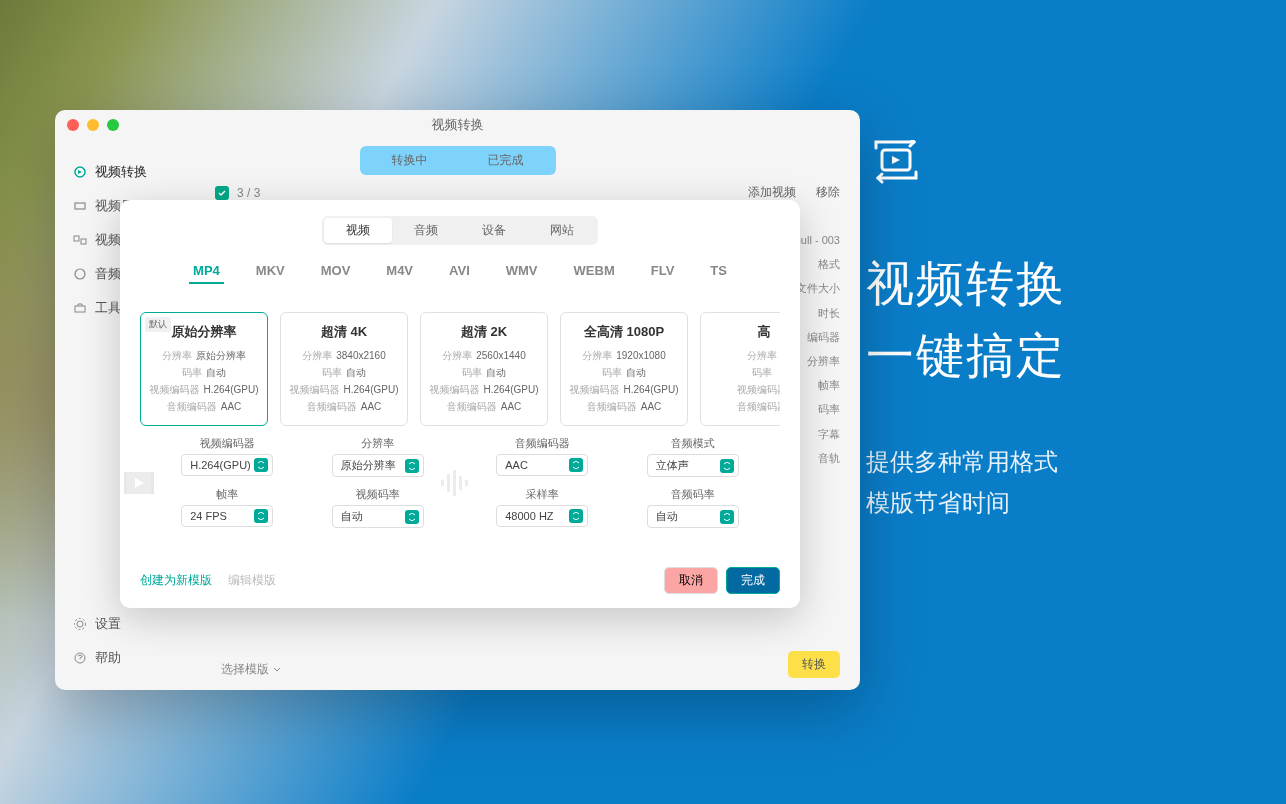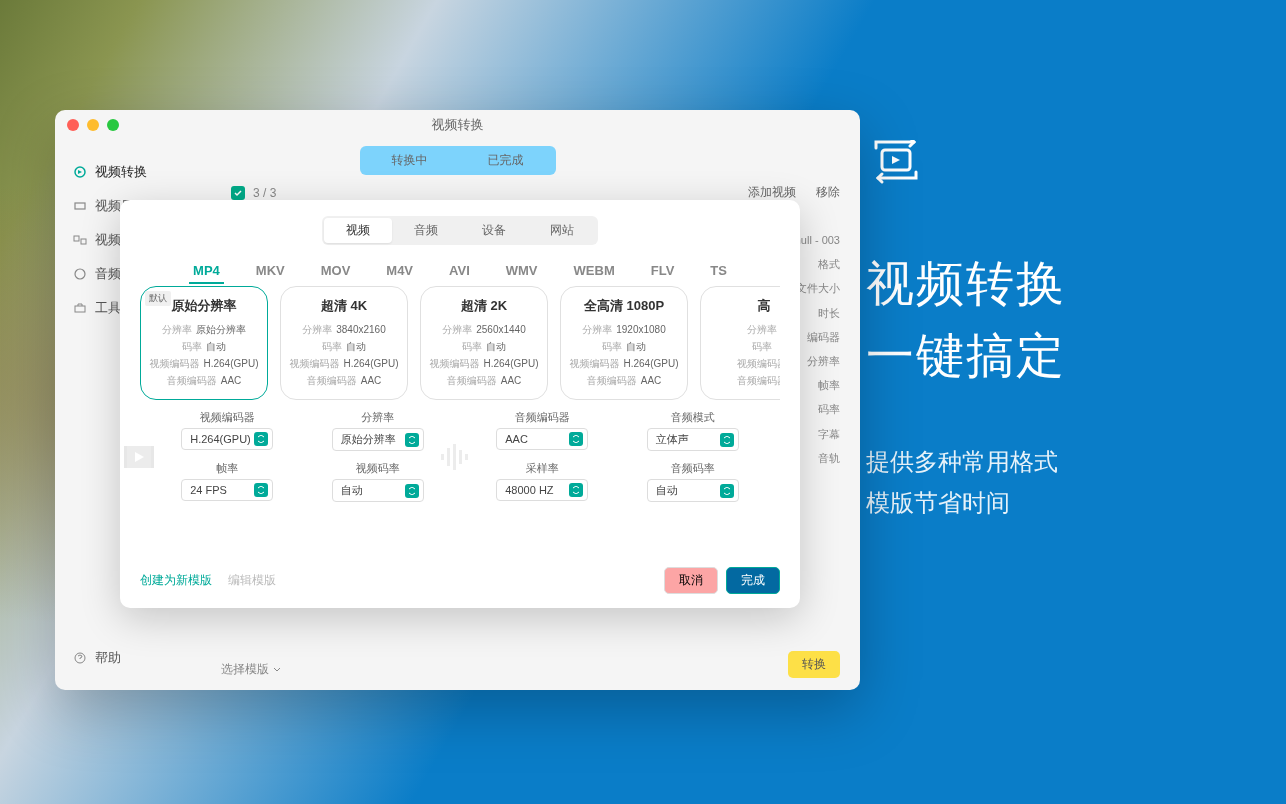--- a/index.html
+++ b/index.html
@@ -40,21 +40,21 @@
 .seg { display: flex; background: #7dd3fc; border-radius: 6px; padding: 2px; }
 .seg-item { padding: 4px 30px; font-size: 12px; color: #666; border-radius: 4px; cursor: pointer; }
 
 .sidebar { position: absolute; left: 0; top: 30px; bottom: 0; width: 140px; padding: 15px 0; }
 .sb-item { display: flex; align-items: center; gap: 8px; padding: 8px 18px; font-size: 13px; color: #555; cursor: pointer; }
 .sb-item.active { color: #222; }
 .sb-ico { width: 14px; height: 14px; display: inline-flex; }
 .sb-bottom { position: absolute; bottom: 15px; left: 0; right: 0; }
 
 .content { position: absolute; left: 140px; right: 0; top: 58px; bottom: 0; padding: 10px 20px; }
-.toolbar { display: flex; align-items: center; justify-content: space-between; padding: 6px 0; margin-left: 16px; }
+.toolbar { display: flex; align-items: center; justify-content: space-between; padding: 6px 0; }
 .tb-left { display: flex; align-items: center; gap: 8px; font-size: 12px; color: #888; }
 .checkbox { width: 14px; height: 14px; background: #0a8; border-radius: 3px; display: inline-flex; align-items: center; justify-content: center; }
 .tb-right { display: flex; gap: 20px; font-size: 12px; color: #666; }
 
 .info-panel { position: absolute; right: 20px; top: 60px; width: 50px; font-size: 11px; color: #888; line-height: 2.2; text-align: right; }
 .info-panel div { white-space: nowrap; }
 
 .bottom-bar { position: absolute; bottom: 12px; left: 166px; right: 20px; display: flex; justify-content: space-between; align-items: flex-end; }
 .template-sel { font-size: 12px; color: #888; display: flex; align-items: center; gap: 4px; }
 .convert-btn { background: #fde047; padding: 5px 14px; border-radius: 5px; font-size: 12px; color: #555; cursor: pointer; }
@@ -66,27 +66,27 @@
 .modal {
   position: absolute; left: 120px; top: 200px; width: 680px; height: 408px;
   background: #fff; border-radius: 10px; box-shadow: 0 10px 40px rgba(0,0,0,0.2);
   padding: 16px 20px 14px; display: flex; flex-direction: column;
 }
 .modal-tabs1 { display: flex; justify-content: center; margin-bottom: 14px; }
 .mt1 { display: flex; background: #f0f0f0; border-radius: 6px; padding: 2px; }
 .mt1-item { padding: 4px 22px; font-size: 12px; color: #666; border-radius: 4px; cursor: pointer; }
 .mt1-item.active { background: #fff; box-shadow: 0 1px 2px rgba(0,0,0,0.08); color: #333; }
 
-.modal-tabs2 { display: flex; justify-content: center; gap: 28px; margin-bottom: 2px; }
+.modal-tabs2 { display: flex; justify-content: center; gap: 28px; margin-bottom: 28px; }
 .mt2-item { font-size: 13px; color: #888; padding: 4px 4px; cursor: pointer; font-weight: 700; }
 .mt2-item.active { color: #0a9; border-bottom: 2px solid #0a9; font-weight: 600; }
 
 .presets { display: flex; gap: 12px; overflow: hidden; margin-bottom: 10px; }
 .preset {
-  flex: 0 0 128px; border: 1px solid #e0e0e0; border-radius: 16px; padding: 10px 8px;
+  flex: 0 0 128px; border: 1px solid #e0e0e0; border-radius: 6px; padding: 10px 8px;
   text-align: center; cursor: pointer; position: relative;
 }
 .preset.active { border: 1.5px solid #0a9; }
 .preset-tag { position: absolute; left: 4px; top: 4px; background: #f0f0f0; font-size: 9px; padding: 1px 4px; border-radius: 2px; color: #666; }
 .preset-title { font-size: 13px; font-weight: 600; color: #333; margin-bottom: 6px; }
 .preset-row { font-size: 10px; color: #888; line-height: 1.7; display: flex; justify-content: center; gap: 4px; }
 .preset-row .k { color: #aaa; }
 .preset-row .v { color: #666; }
 
 .selected-label { text-align: center; font-size: 11px; color: #aaa; margin: 6px 0 10px; position: relative; }
@@ -199,20 +199,29 @@
     <div class="sb-item">
       <span class="sb-ico">
           <svg viewBox="0 0 14 14">
             <rect x="2" y="5" width="10" height="6" fill="none" stroke="#888"></rect>
             <path d="M5 5 L5 3 L9 3 L9 5" fill="none" stroke="#888"></path>
           </svg>
         </span>
       <span>工具箱</span>
     </div>
     <div class="sb-bottom">
+      <div class="sb-item">
+        <span class="sb-ico">
+            <svg viewBox="0 0 14 14">
+              <circle cx="7" cy="7" r="3" fill="none" stroke="#888"></circle>
+              <circle cx="7" cy="7" r="5.5" fill="none" stroke="#888" stroke-dasharray="2 2"></circle>
+            </svg>
+          </span>
+        <span>设置</span>
+      </div>
       <div class="sb-item">
         <span class="sb-ico">
             <svg viewBox="0 0 14 14">
               <circle cx="7" cy="7" r="5" fill="none" stroke="#888"></circle>
               <path d="M5 5 Q7 3 9 5 Q9 7 7 7 L7 8" fill="none" stroke="#888"></path>
             </svg>
           </span>
         <span>帮助</span>
       </div>
     </div>

